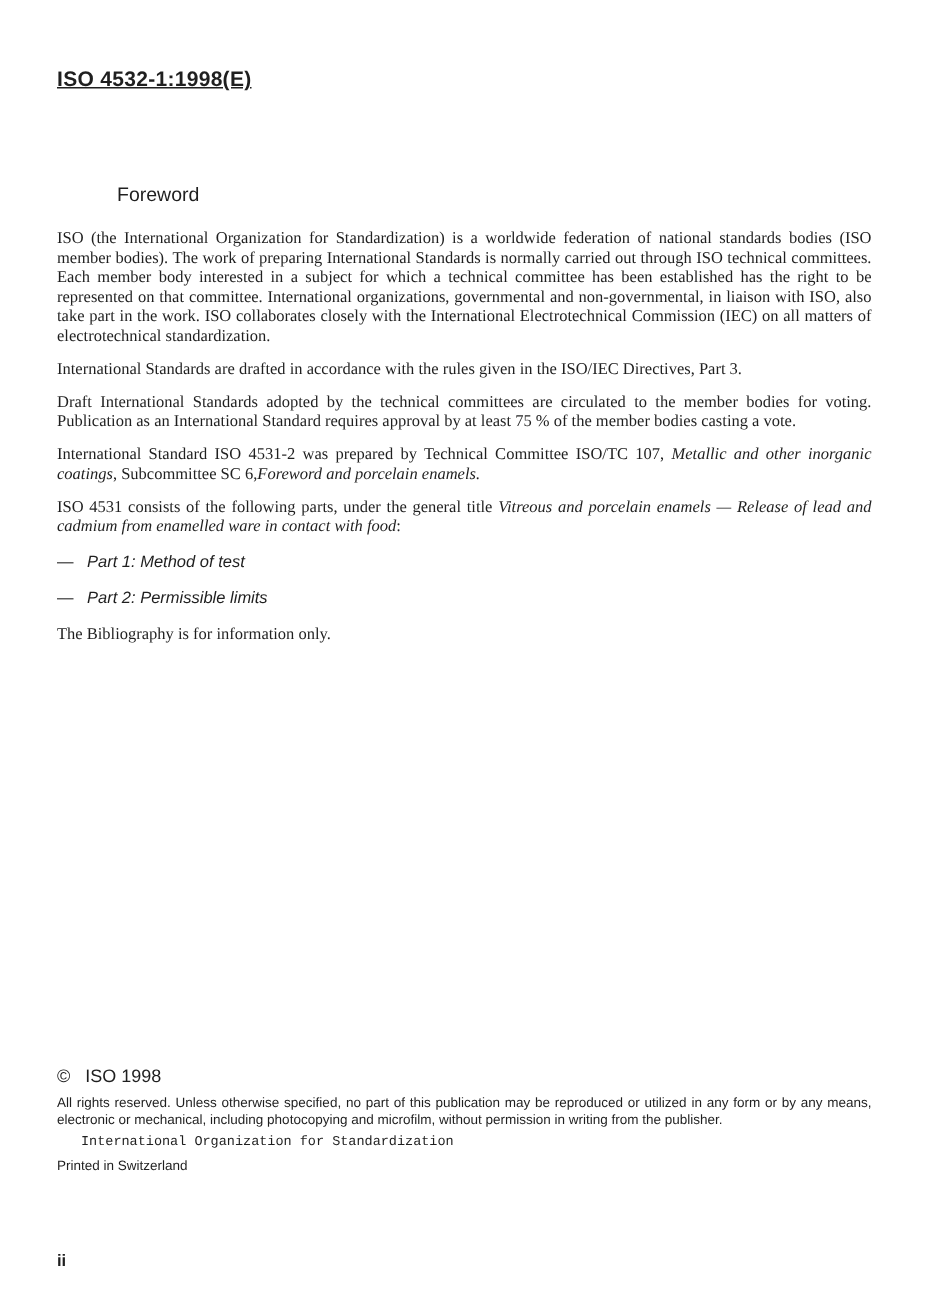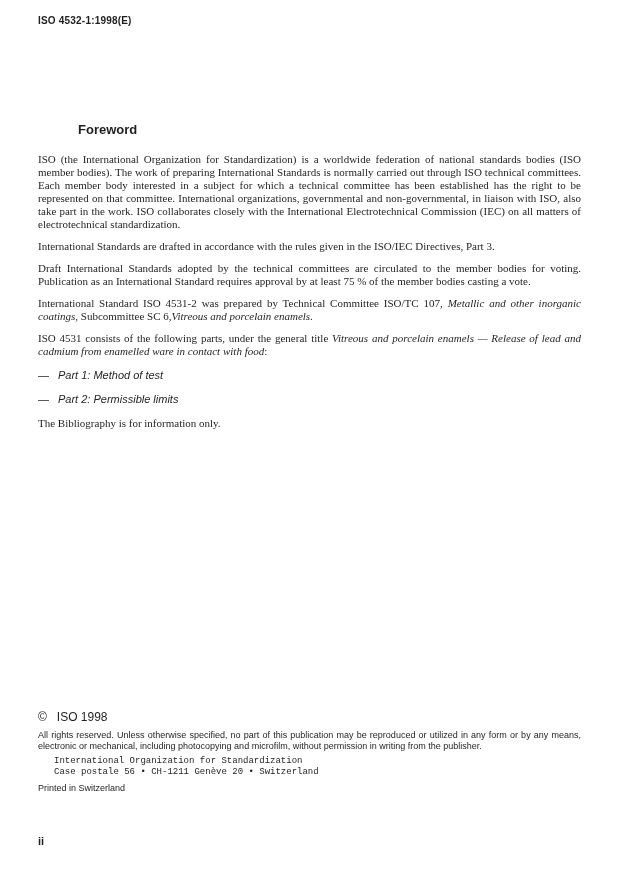--- a/index.html
+++ b/index.html
@@ -12,34 +12,35 @@
     width: 619px;
     height: 877px;
     background: #ffffff;
     font-family: "Liberation Sans", sans-serif;
     color: #1f1f1f;
     overflow: hidden;
   }
   .doc-header {
     position: absolute;
     left: 38px;
-    top: 15px;
-    font-size: 10px;
+    top: 44px;
+    font-size: 14px;
     font-weight: bold;
     letter-spacing: 0.2px;
+    text-decoration: underline;
   }
   .content {
     position: absolute;
     left: 38px;
     top: 122px;
     width: 543px;
   }
   .foreword-title {
     font-size: 13px;
-    font-weight: bold;
+    font-weight: normal;
     margin: 0 0 16px 0;
     padding-left: 40px;
   }
   .content p.body-par {
     font-size: 11px;
     line-height: 13px;
     text-align: justify;
     margin: 0 0 9px 0;
     font-family: Liberation Serif, serif;
   }
@@ -103,41 +104,40 @@
 <div class="page">
 
   <div class="doc-header">ISO 4532-1:1998(E)</div>
 
   <div class="content">
     <h2 class="foreword-title">Foreword</h2>
     <div>
         <p class="body-par"><span>ISO (the International Organization for Standardization) is a worldwide federation of national standards bodies (ISO member bodies). The work of preparing International Standards is normally carried out through ISO technical committees. Each member body interested in a subject for which a technical committee has been established has the right to be represented on that committee. International organizations, governmental and non-governmental, in liaison with ISO, also take part in the work. ISO collaborates closely with the International Electrotechnical Commission (IEC) on all matters of electrotechnical standardization.</span></p>
         <p class="body-par"><span>International Standards are drafted in accordance with the rules given in the ISO/IEC Directives, Part 3.</span></p>
         <p class="body-par"><span>Draft International Standards adopted by the technical committees are circulated to the member bodies for voting. Publication as an International Standard requires approval by at least 75 % of the member bodies casting a vote.</span></p>
-        <p class="body-par"><span>International Standard ISO 4531-2 was prepared by Technical Committee ISO/TC 107, </span><i>Metallic and other inorganic coatings</i><span>, Subcommittee SC 6,</span><i>Vitreous and porcelain enamels.</i></p>
+        <p class="body-par"><span>International Standard ISO 4531-2 was prepared by Technical Committee ISO/TC 107, </span><i>Metallic and other inorganic coatings</i><span>, Subcommittee SC 6,</span><i>Foreword and porcelain enamels.</i></p>
         <p class="body-par"><span>ISO 4531 consists of the following parts, under the general title </span><i>Vitreous and porcelain enamels — Release of lead and cadmium from enamelled ware in contact with food</i><span>:</span></p>
         <div class="list-item">
           <span class="dash">—</span>
           <span class="li-text"><i>Part 1: Method of test</i></span>
         </div>
         <div class="list-item">
           <span class="dash">—</span>
           <span class="li-text"><i>Part 2: Permissible limits</i></span>
         </div>
         <p class="body-par"><span>The Bibliography is for information only.</span></p>
       </div>
   </div>
 
   <div class="doc-footer">
     <p class="copyright-line">
       <span class="c-sym">©</span><span>ISO 1998</span>
     </p>
     <p class="rights-text">All rights reserved. Unless otherwise specified, no part of this publication may be reproduced or utilized in any form or by any means, electronic or mechanical, including photocopying and microfilm, without permission in writing from the publisher.</p>
     <div class="address-block">
       <div>International Organization for Standardization</div>
-      <div>Case postale 56 • CH-1211 Genève 20 • Switzerland</div>
     </div>
     <div class="printed-line">Printed in Switzerland</div>
   </div>
 
   <div class="page-number">ii</div>
 
 </div>
 
 </body></html>

